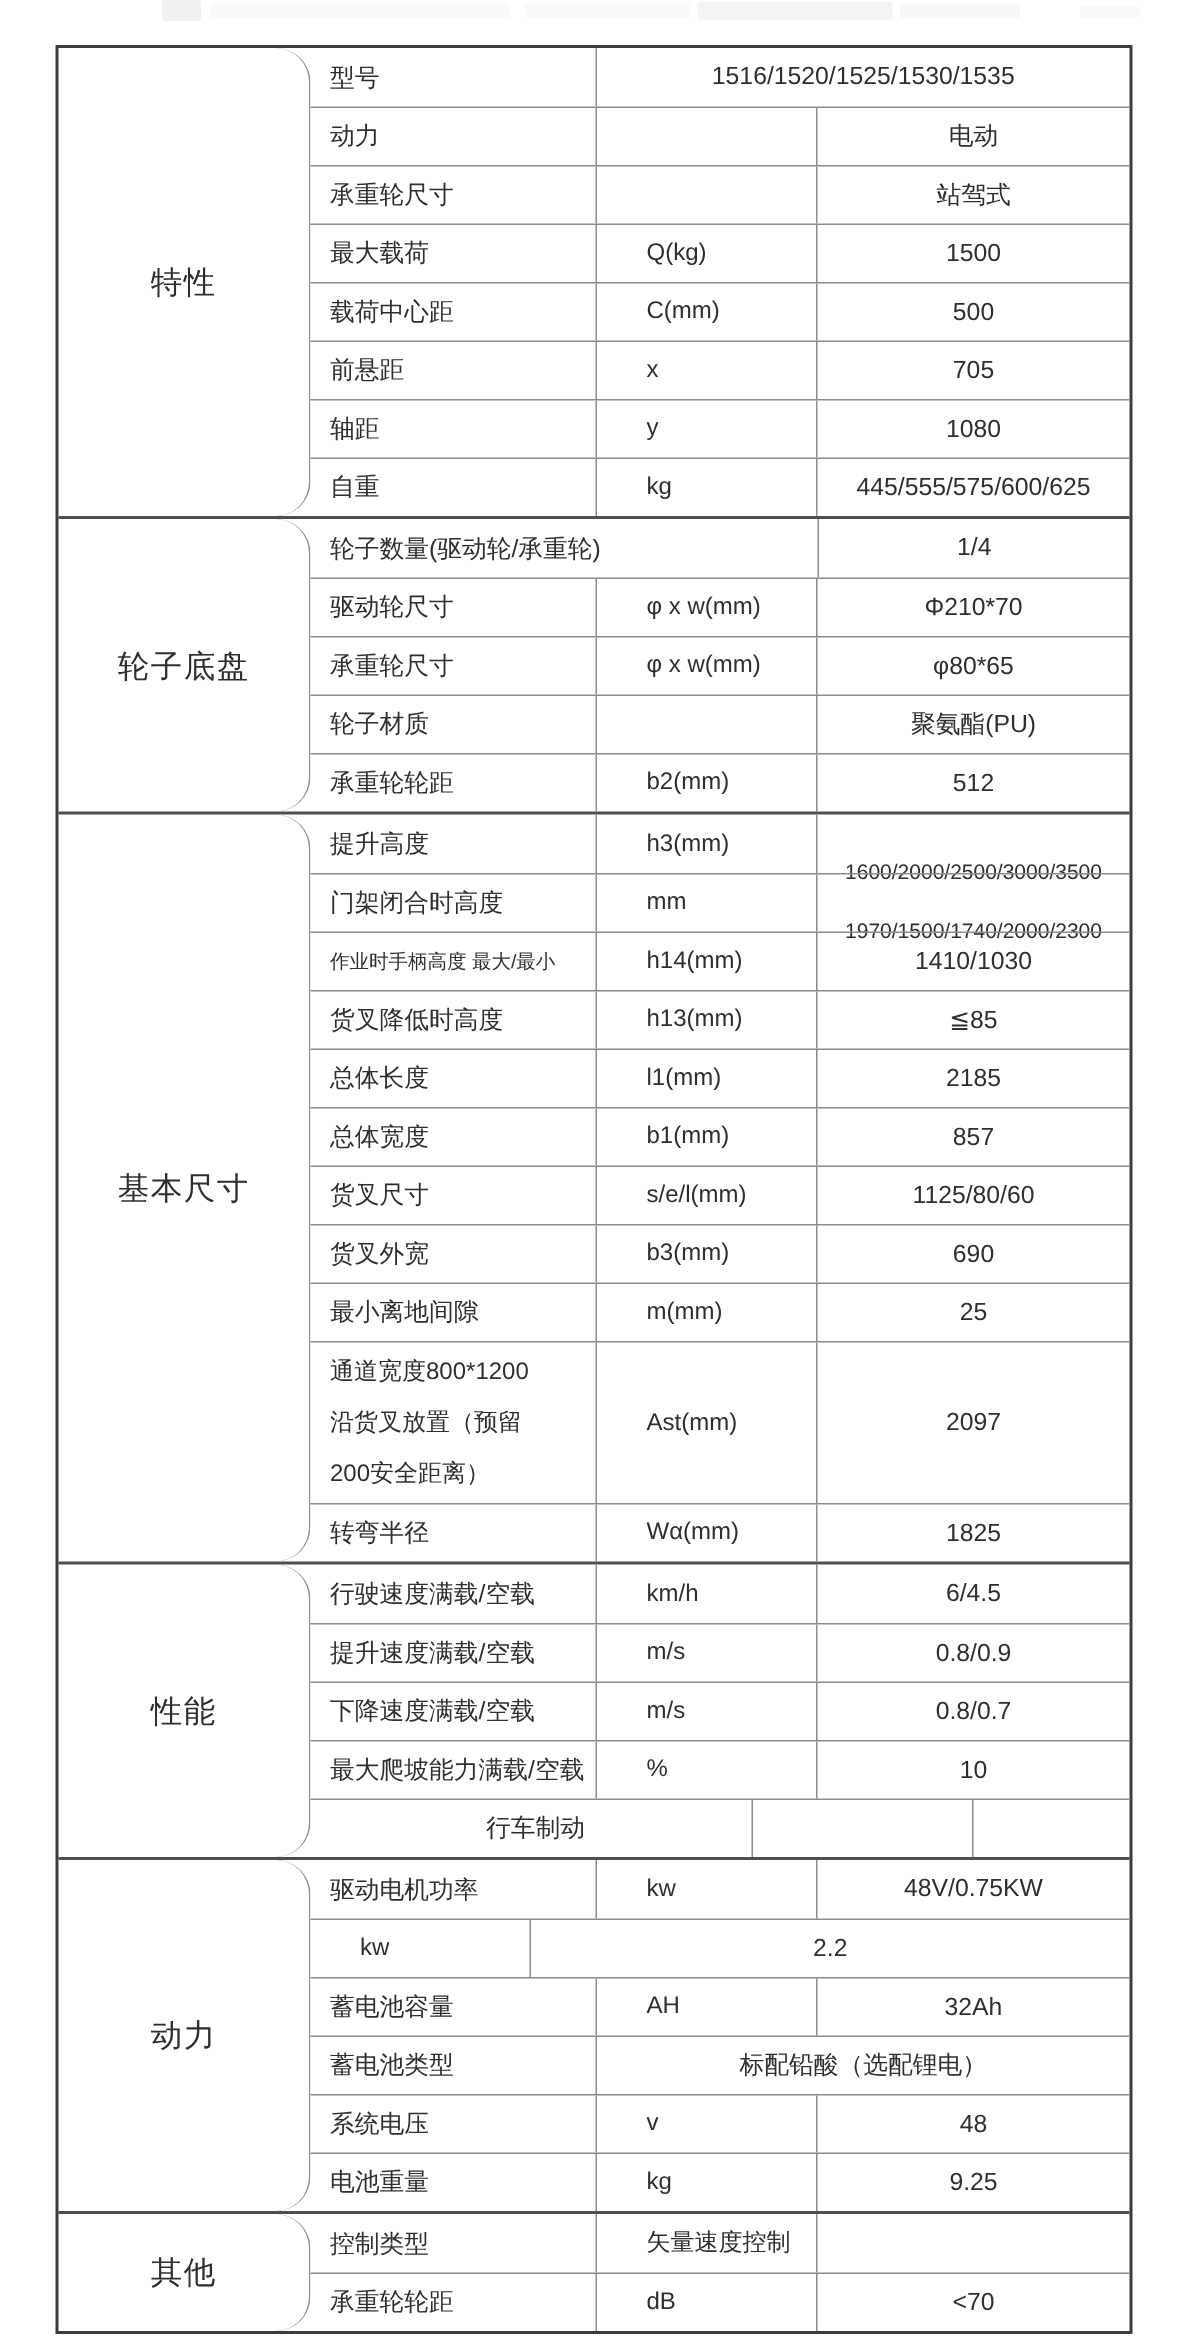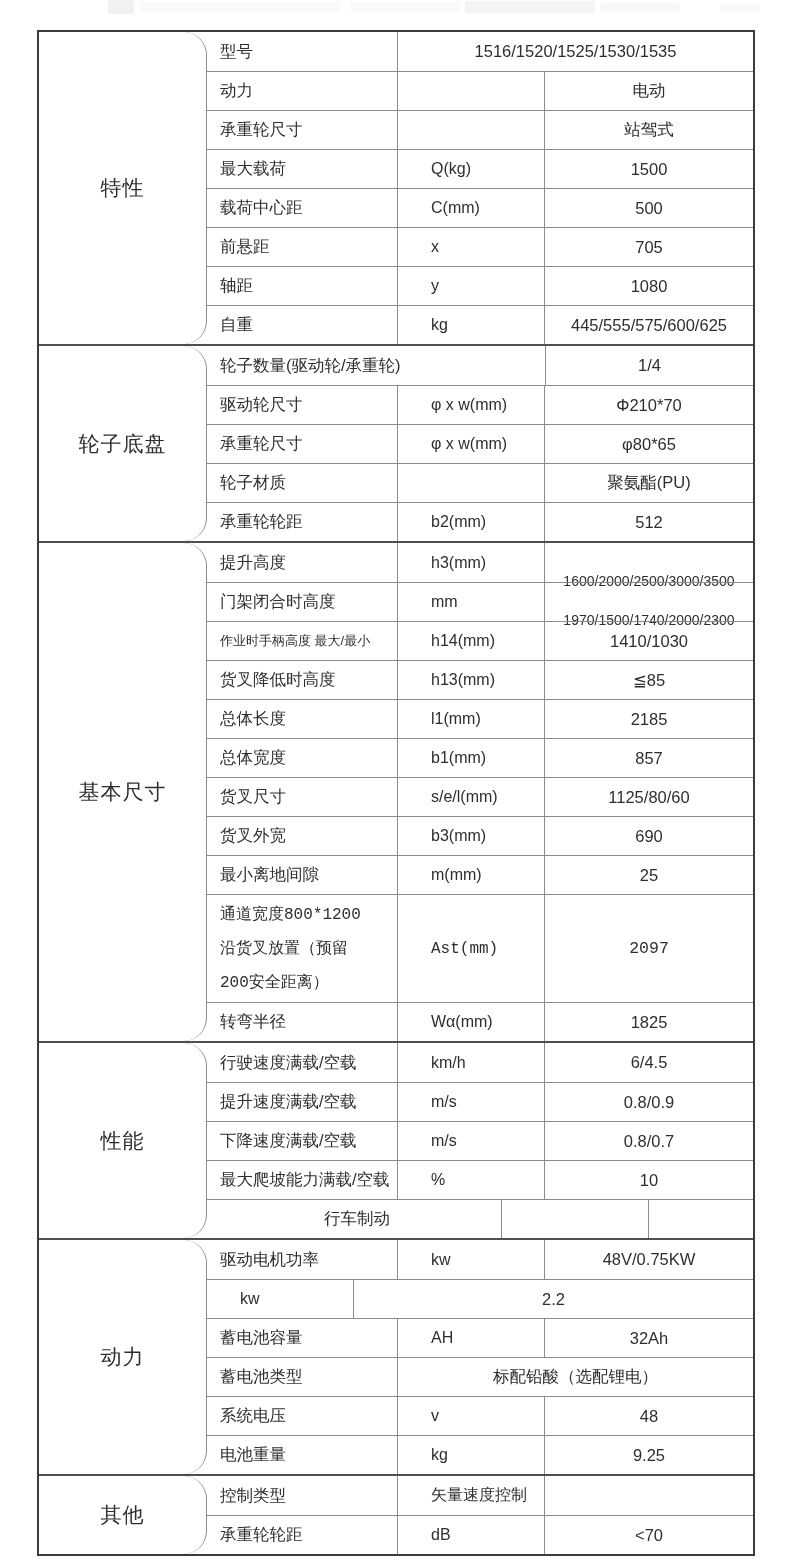--- a/index.html
+++ b/index.html
@@ -21,21 +21,21 @@
   .section + .section { border-top:2px solid var(--sectline,#4f4f4f); }
   .cat-cell {
     flex:0 0 168px; width:168px;
     border-right:1px solid var(--grid,#8c8c8c);
     display:flex; align-items:center; justify-content:center;
     font-size:21px; letter-spacing:1px;border-radius:23px;
   }
   .rows { flex:1; display:flex; flex-direction:column; }
   .row { display:flex; height:39px;justify-content:center; }
   .row + .row { border-top:1px solid var(--grid,#8c8c8c); }
-  .row.tall { height:108px;font-family:Liberation Mono, monospace; }
+  .row.tall { height:108px; }
   .name-cell {
     flex:0 0 191px; width:191px;
     border-right:1px solid var(--grid,#8c8c8c);
     display:flex; align-items:center; padding-left:13px; padding-right:4px;
     font-size:16.5px; white-space:pre-line;
   }
   .name-cell.wide { flex:0 0 339px; width:339px; }
   .name-cell.small { font-size:13px; }
   .row.tall .name-cell { line-height:34px; font-size:16px; }
   .symbol-cell {

